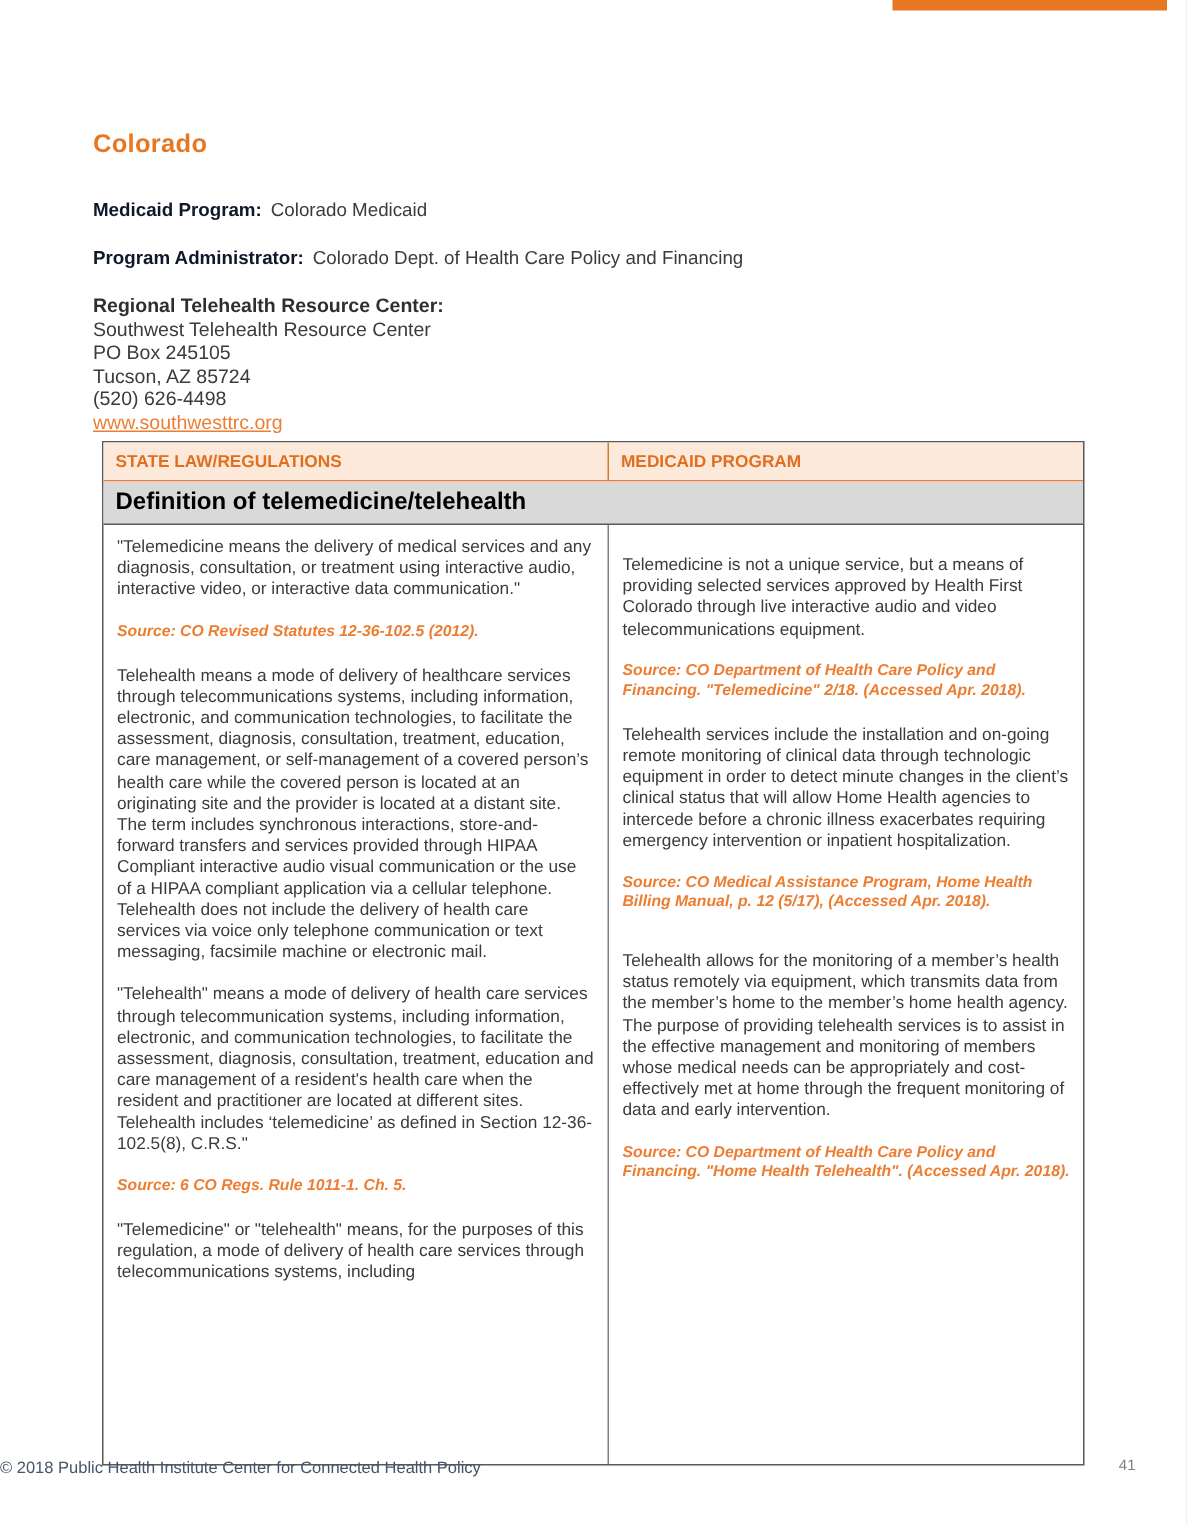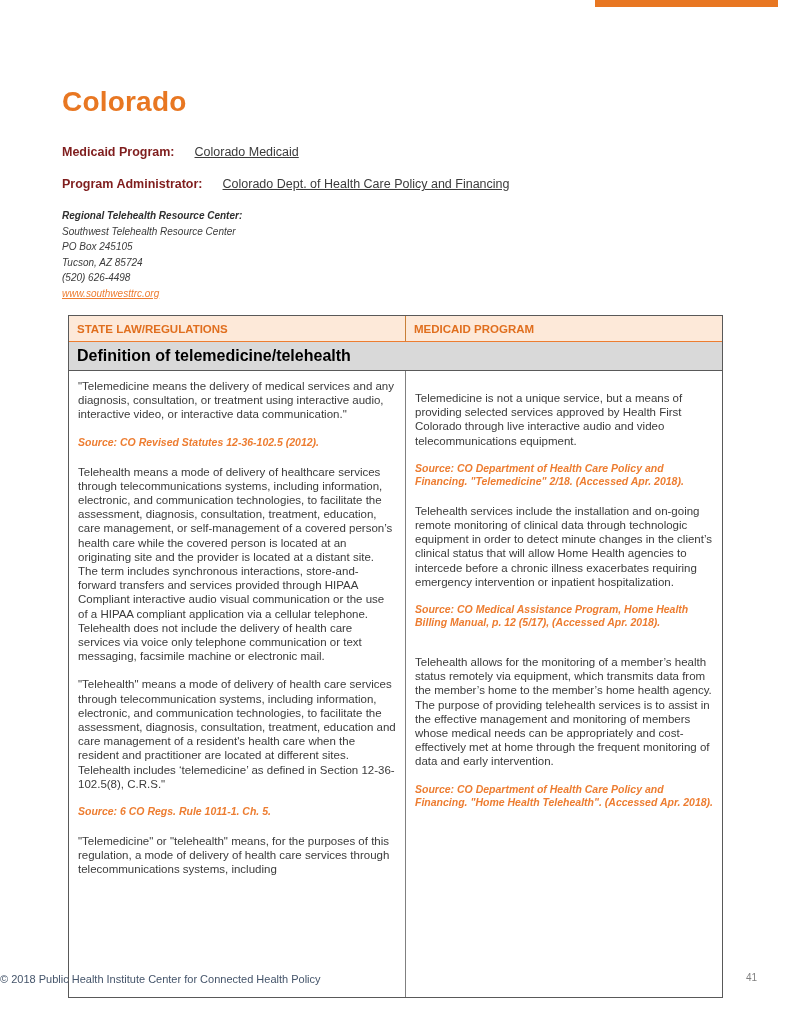--- a/index.html
+++ b/index.html
@@ -12,34 +12,34 @@
     font-family:"Liberation Sans", sans-serif;
     color:#333;
     overflow:hidden;
   }
   .top-bar {
     position:absolute; top:0; left:595px; width:183px; height:7px;
     background:#E87722;
   }
   .header-block { position:absolute; left:62px; top:86px; width:660px; }
   .page-title {
-    font-size:28px; font-weight:bold; color:#E87722;
+    font-size:17px; font-weight:bold; color:#E87722;
     letter-spacing:0.2px; margin-bottom:26px;
   }
   .info-line { font-size:12.5px; line-height:16px; margin-bottom:16px; color:#3b3b3b; }
-  .info-label { font-weight:bold; color:#7f1d1d; }
-  .info-value { margin-left:20px;text-decoration:underline; }
-  .address-block { font-size:10px; line-height:15.5px; color:#3b3b3b;font-style:italic; }
+  .info-label { font-weight:bold; color:#0f172a; }
+  .info-value { margin-left:6px; }
+  .address-block { font-size:13px; line-height:15.5px; color:#3b3b3b; }
   .address-block .bold { font-weight:bold; color:#2f2f2f; }
   .link {
     color:#ED7D31; text-decoration:underline; cursor:pointer;
   }
 
   .tbl {
-    position:absolute; left:68px; top:315px; width:655px; height:683px;
+    position:absolute; left:68px; top:294px; width:655px; height:683px;
     border:1px solid #595959;
     display:flex; flex-direction:column;
     background:#fff;
   }
   .tbl-head { display:flex; flex:0 0 auto; }
   .tbl-head .cell {
     background:#FDE9D9;
     color:#E06F1F;
     font-weight:bold;
     font-size:11.5px;

